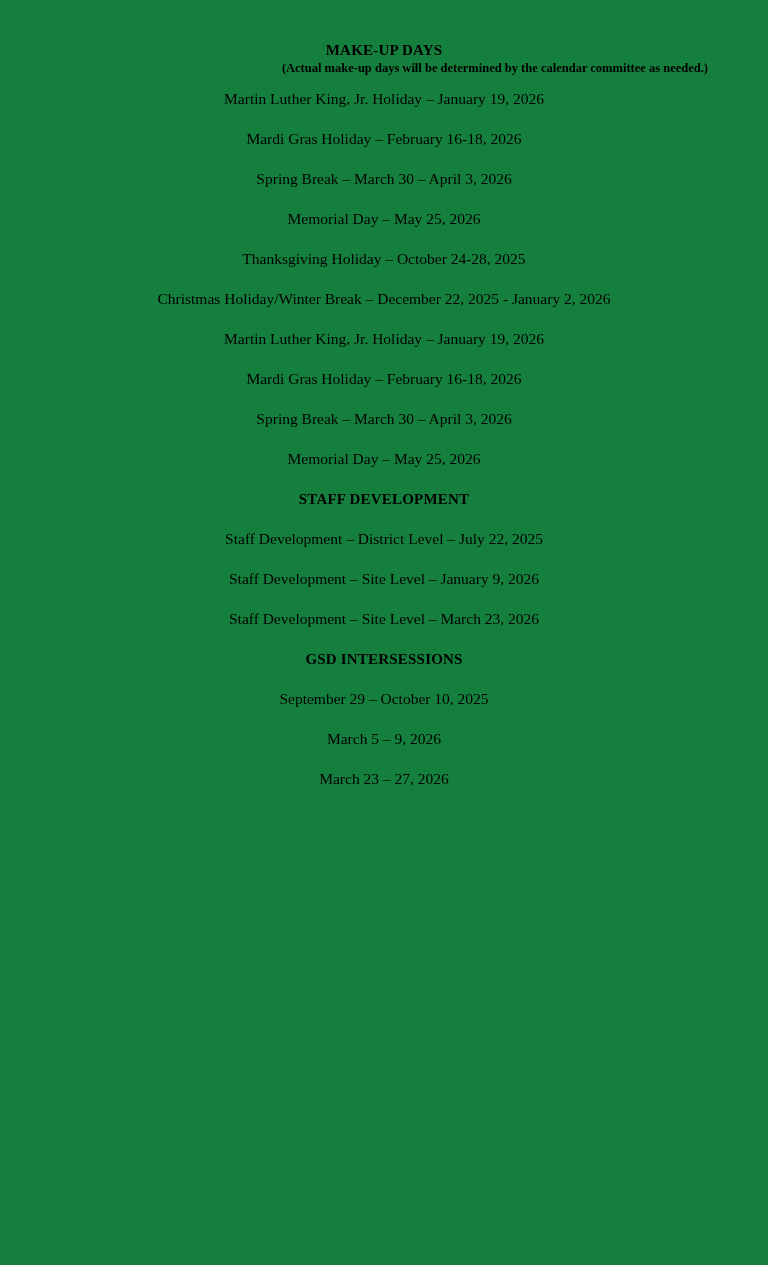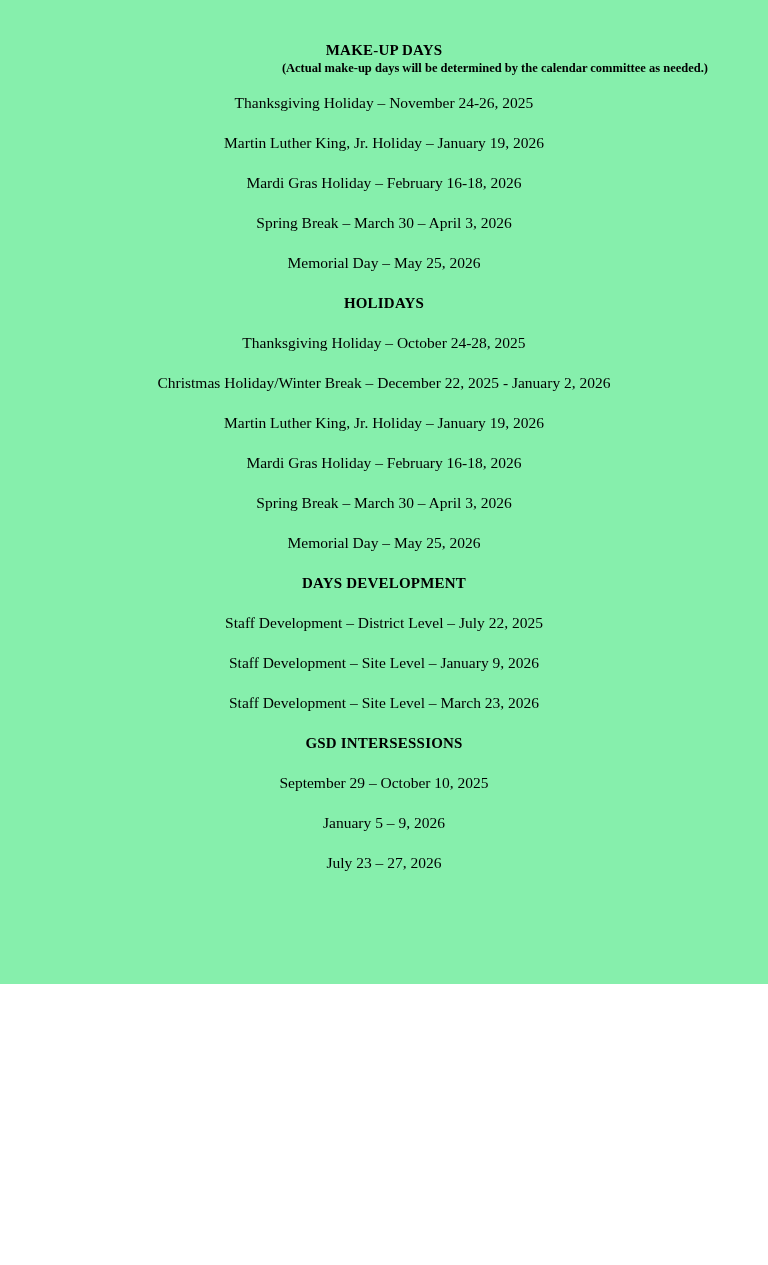--- a/index.html
+++ b/index.html
@@ -10,24 +10,24 @@
   }
   body {
     width: 768px;
     height: 1265px;
     font-family: "Liberation Serif", "DejaVu Serif", serif;
     color: #000000;
     -webkit-font-smoothing: antialiased;
   }
   .page {
     width: 768px;
-    height: 984px;
+    height: 1265px;
     box-sizing: border-box;
     padding: 40px 60px 0 60px;
-    background: #86efac;
+    background: #15803d;
     position: relative;
   }
   .doc-title {
     font-size: 15px;
     font-weight: bold;
     text-align: center;
     line-height: 20px;
     margin: 0;
     letter-spacing: 0.2px;
   }
@@ -65,42 +65,40 @@
 <body>
 
 <div class="page">
 
   <h1 class="doc-title">MAKE-UP DAYS</h1>
 
   <p class="doc-subtitle">(Actual make-up days will be determined by the calendar committee as needed.)</p>
 
   <div id="sections-container">
       <div class="section">
-        <p class="entry first-entry">Thanksgiving Holiday – November 24-26, 2025</p>
         <p class="entry">Martin Luther King, Jr. Holiday – January 19, 2026</p>
         <p class="entry">Mardi Gras Holiday – February 16-18, 2026</p>
         <p class="entry">Spring Break – March 30 – April 3, 2026</p>
         <p class="entry">Memorial Day – May 25, 2026</p>
       </div>
       <div class="section">
-        <h2 class="section-heading">HOLIDAYS</h2>
         <p class="entry">Thanksgiving Holiday – October 24-28, 2025</p>
         <p class="entry">Christmas Holiday/Winter Break – December 22, 2025 - January 2, 2026</p>
         <p class="entry">Martin Luther King, Jr. Holiday – January 19, 2026</p>
         <p class="entry">Mardi Gras Holiday – February 16-18, 2026</p>
         <p class="entry">Spring Break – March 30 – April 3, 2026</p>
         <p class="entry">Memorial Day – May 25, 2026</p>
       </div>
       <div class="section">
-        <h2 class="section-heading">DAYS DEVELOPMENT</h2>
+        <h2 class="section-heading">STAFF DEVELOPMENT</h2>
         <p class="entry">Staff Development – District Level – July 22, 2025</p>
         <p class="entry">Staff Development – Site Level – January 9, 2026</p>
         <p class="entry">Staff Development – Site Level – March 23, 2026</p>
       </div>
       <div class="section">
         <h2 class="section-heading">GSD INTERSESSIONS</h2>
         <p class="entry">September 29 – October 10, 2025</p>
-        <p class="entry">January 5 – 9, 2026</p>
-        <p class="entry">July 23 – 27, 2026</p>
+        <p class="entry">March 5 – 9, 2026</p>
+        <p class="entry">March 23 – 27, 2026</p>
       </div>
     </div>
 
 </div>
 
 </body></html>

